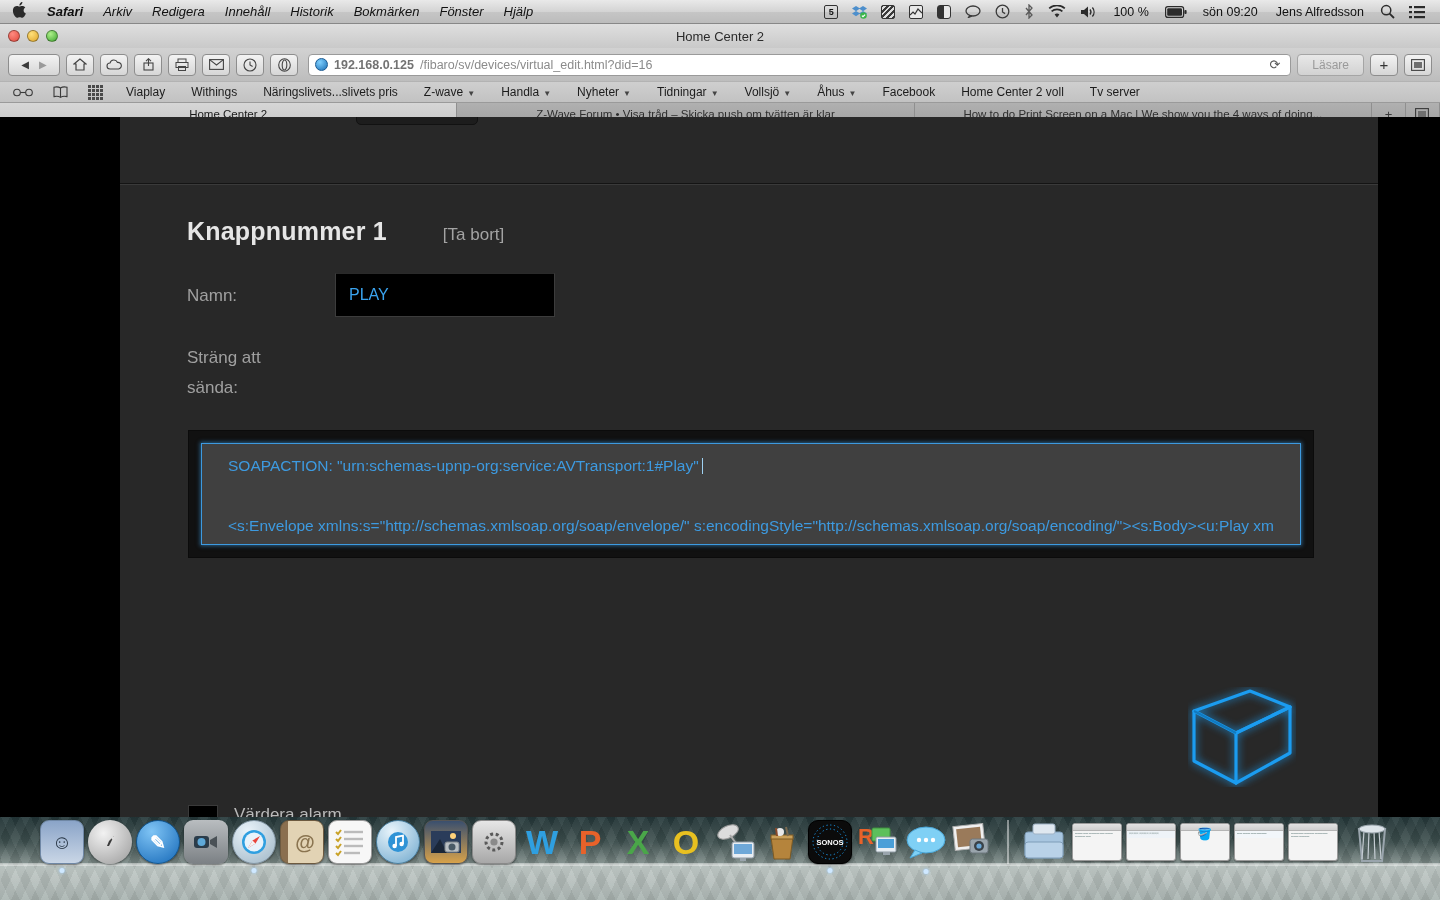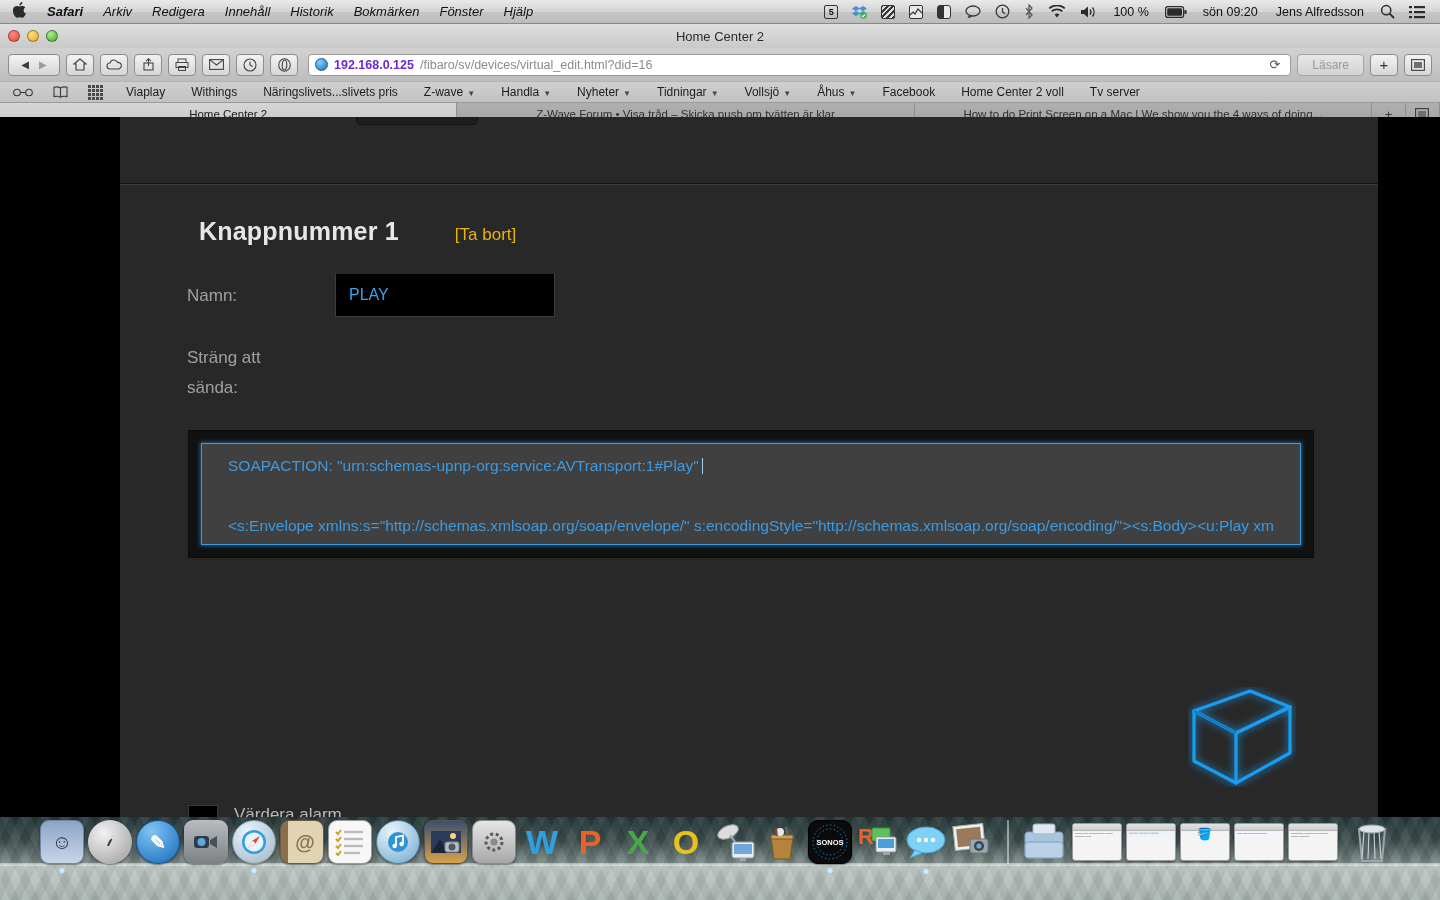--- a/index.html
+++ b/index.html
@@ -44,21 +44,21 @@
   .toolbar { height:33px; display:flex; align-items:center; padding:0 8px; gap:6px;
     background:linear-gradient(to bottom,#d2d2d2,#bdbdbd); }
   .tbtn { height:22px; min-width:28px; padding:0 5px; border:1px solid #8d8d8d; border-radius:4px;
     background:linear-gradient(to bottom,#f3f3f3,#d6d6d6); display:flex; align-items:center; justify-content:center;
     font-size:12px; color:#333; }
   .tbtn.pair { min-width:52px; gap:10px; }
   .urlbar { flex:1; height:22px; margin-left:4px; border:1px solid #9a9a9a; border-radius:4px;
     background:#fff; display:flex; align-items:center; padding:0 6px; gap:6px; font-size:12.5px; }
   .globe { width:13px; height:13px; border-radius:50%;
     background:radial-gradient(circle at 35% 30%,#7fd0ff,#1b6fb5); border:1px solid #1a5a92; flex:0 0 auto;}
-  .url-host { color:#6d28d9; font-weight:bold;text-align:right; }
+  .url-host { color:#737373; font-weight:bold;text-align:right; }
   .url-path { color:#8b8b8b; }
   .reload { margin-left:auto; color:#555; font-size:13px; padding-right:4px;}
   .readerbtn { height:22px; padding:0 14px; border:1px solid #a5a5a5; border-radius:4px;
     background:linear-gradient(to bottom,#e8e8e8,#d2d2d2); color:#9a9a9a; font-size:12px;
     display:flex; align-items:center; }
 
   .bookmarks { height:21px; display:flex; align-items:center; padding:0 8px; gap:10px;
     background:linear-gradient(to bottom,#cfcfcf,#c2c2c2); border-top:1px solid #b3b3b3; font-size:12px; color:#1c1c1c;}
   .bm { padding:0 8px; white-space:nowrap; display:flex; align-items:center; gap:4px;}
   .bm .caret { font-size:8px; color:#444; position:relative; top:1px;}
@@ -77,22 +77,22 @@
 
   
   .page { position:absolute; left:0; top:117px; width:1440px; height:700px; background:#000; overflow:hidden; }
   .panel { position:absolute; left:120px; top:0; width:1258px; height:700px; background:#282828; }
   .topstub { position:absolute; left:236px; top:-14px; width:122px; height:22px;
     background:#1d1d1d; border:1px solid #121212; border-radius:5px; }
   .divider { position:absolute; left:0; top:66px; width:1258px; height:2px;
     background:#141414; border-bottom:1px solid #3a3a3a; }
 
   .hdr-row { position:absolute; left:67px; top:100px; display:flex; align-items:baseline; gap:56px; }
-  .hdr-title { font-size:25px; font-weight:bold; color:#e6e6e6; letter-spacing:.2px;margin-left:12px;}
-  .hdr-del { font-size:17px; color:#eab308; }
+  .hdr-title { font-size:25px; font-weight:bold; color:#e6e6e6; letter-spacing:.2px;}
+  .hdr-del { font-size:17px; color:#a3a3a3; }
 
   .lbl { position:absolute; color:#a0a0a0; font-size:17px; line-height:30px; }
   .lbl-namn { left:67px; top:164px; }
   .lbl-strang { left:67px; top:226px; width:140px; }
 
   .name-input { position:absolute; left:215px; top:156px; width:220px; height:44px;
     background:#000; border:1px solid #3c3c3c; border-top-color:#2a2a2a;
     color:#3aa3ee; font-size:16px; padding:0 13px; display:flex; align-items:center; font-weight:500;}
 
   .ta-wrap { position:absolute; left:68px; top:313px; width:1126px; height:128px; background:#111;

